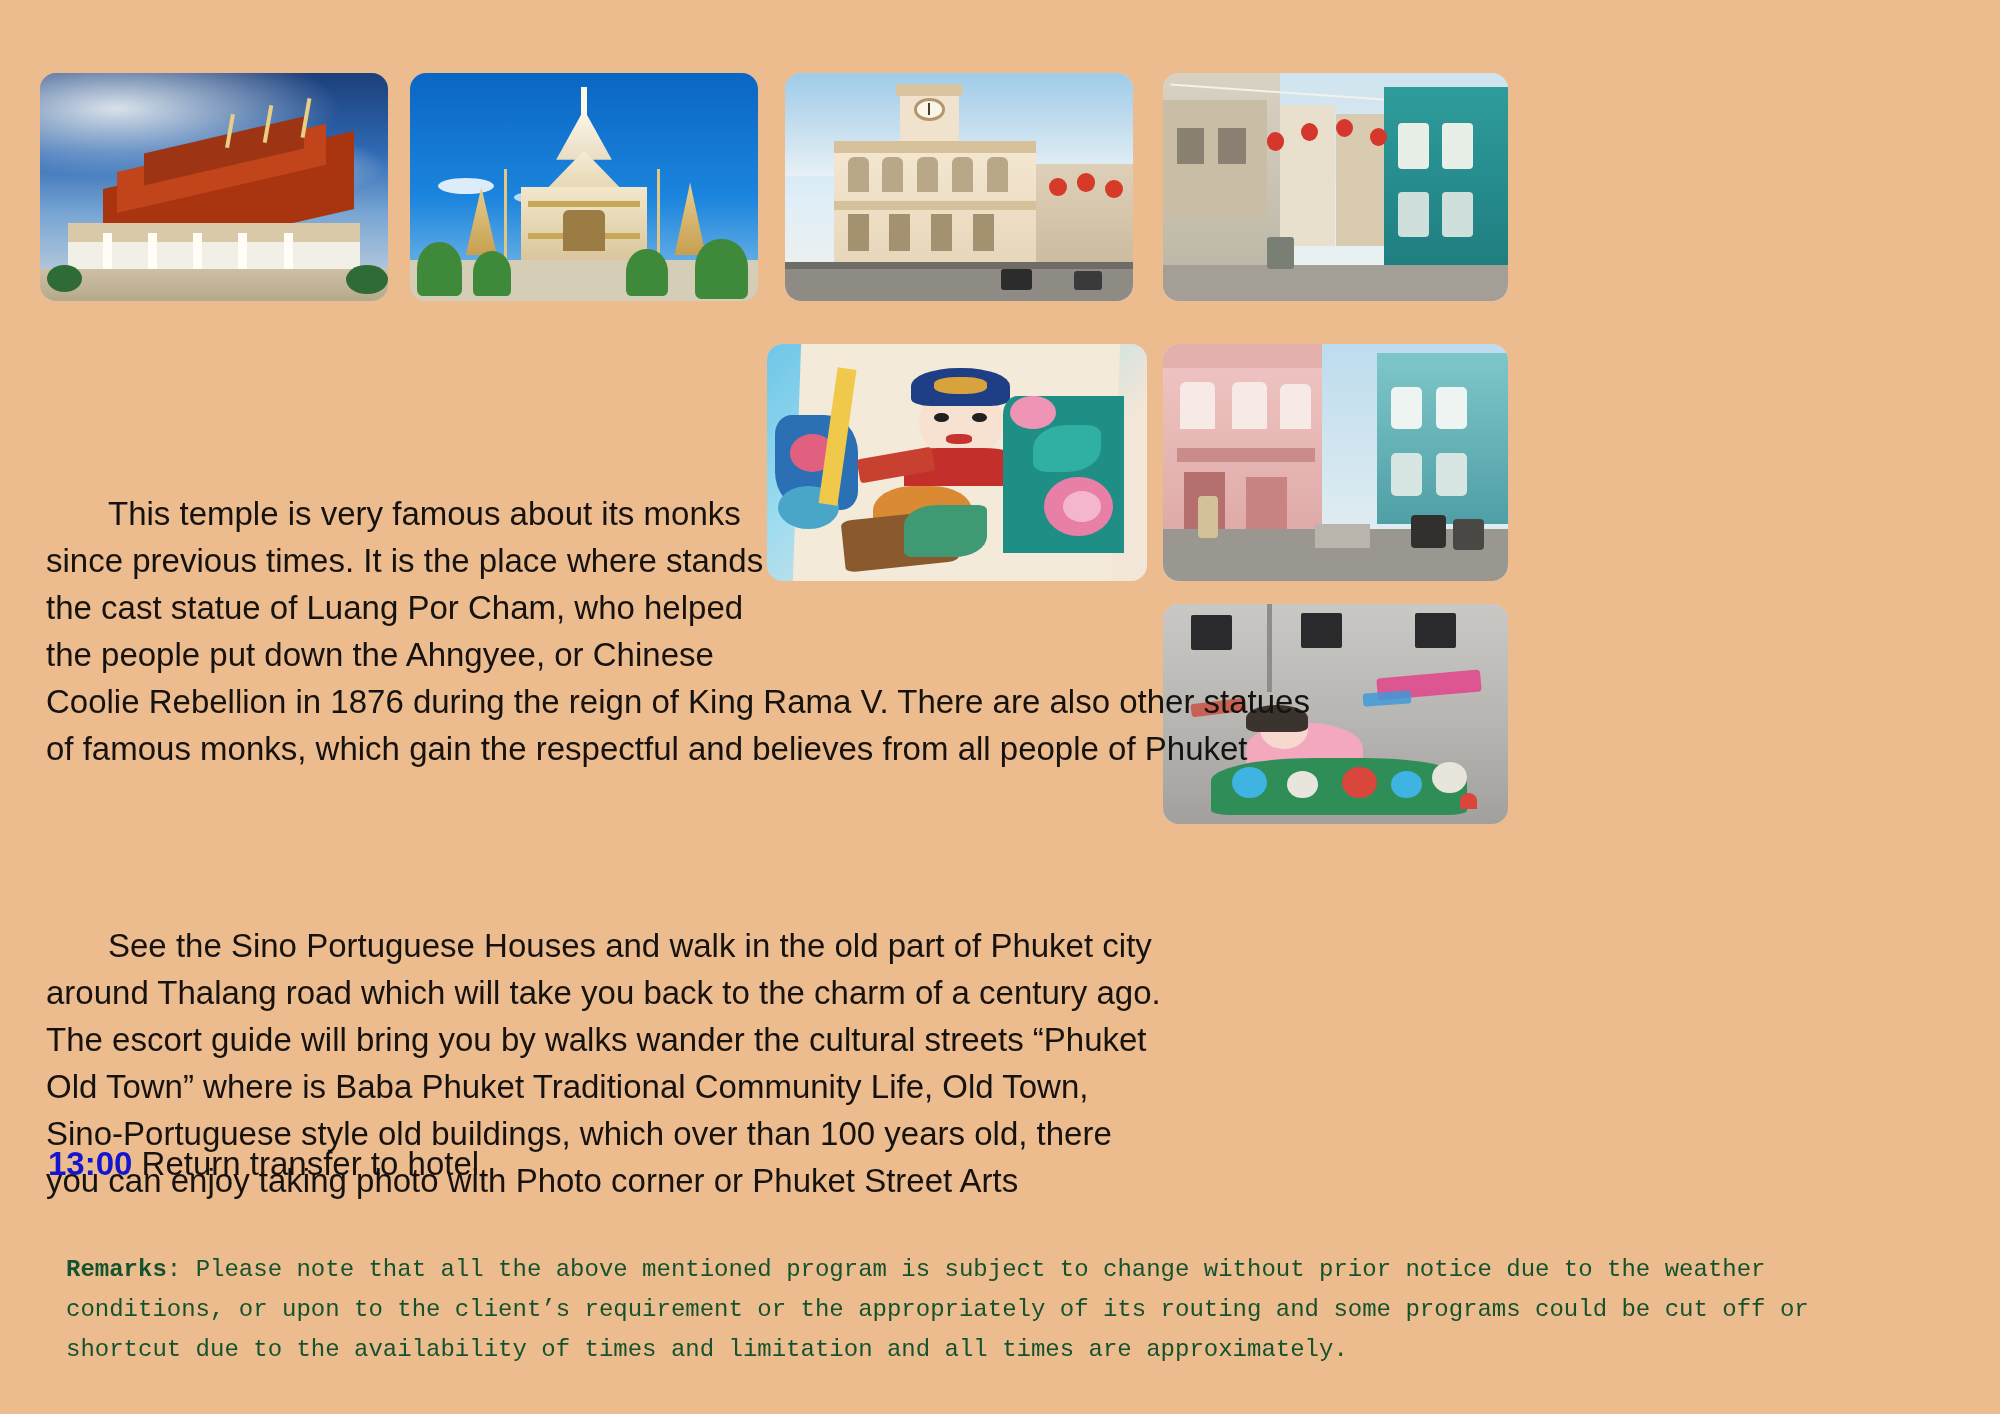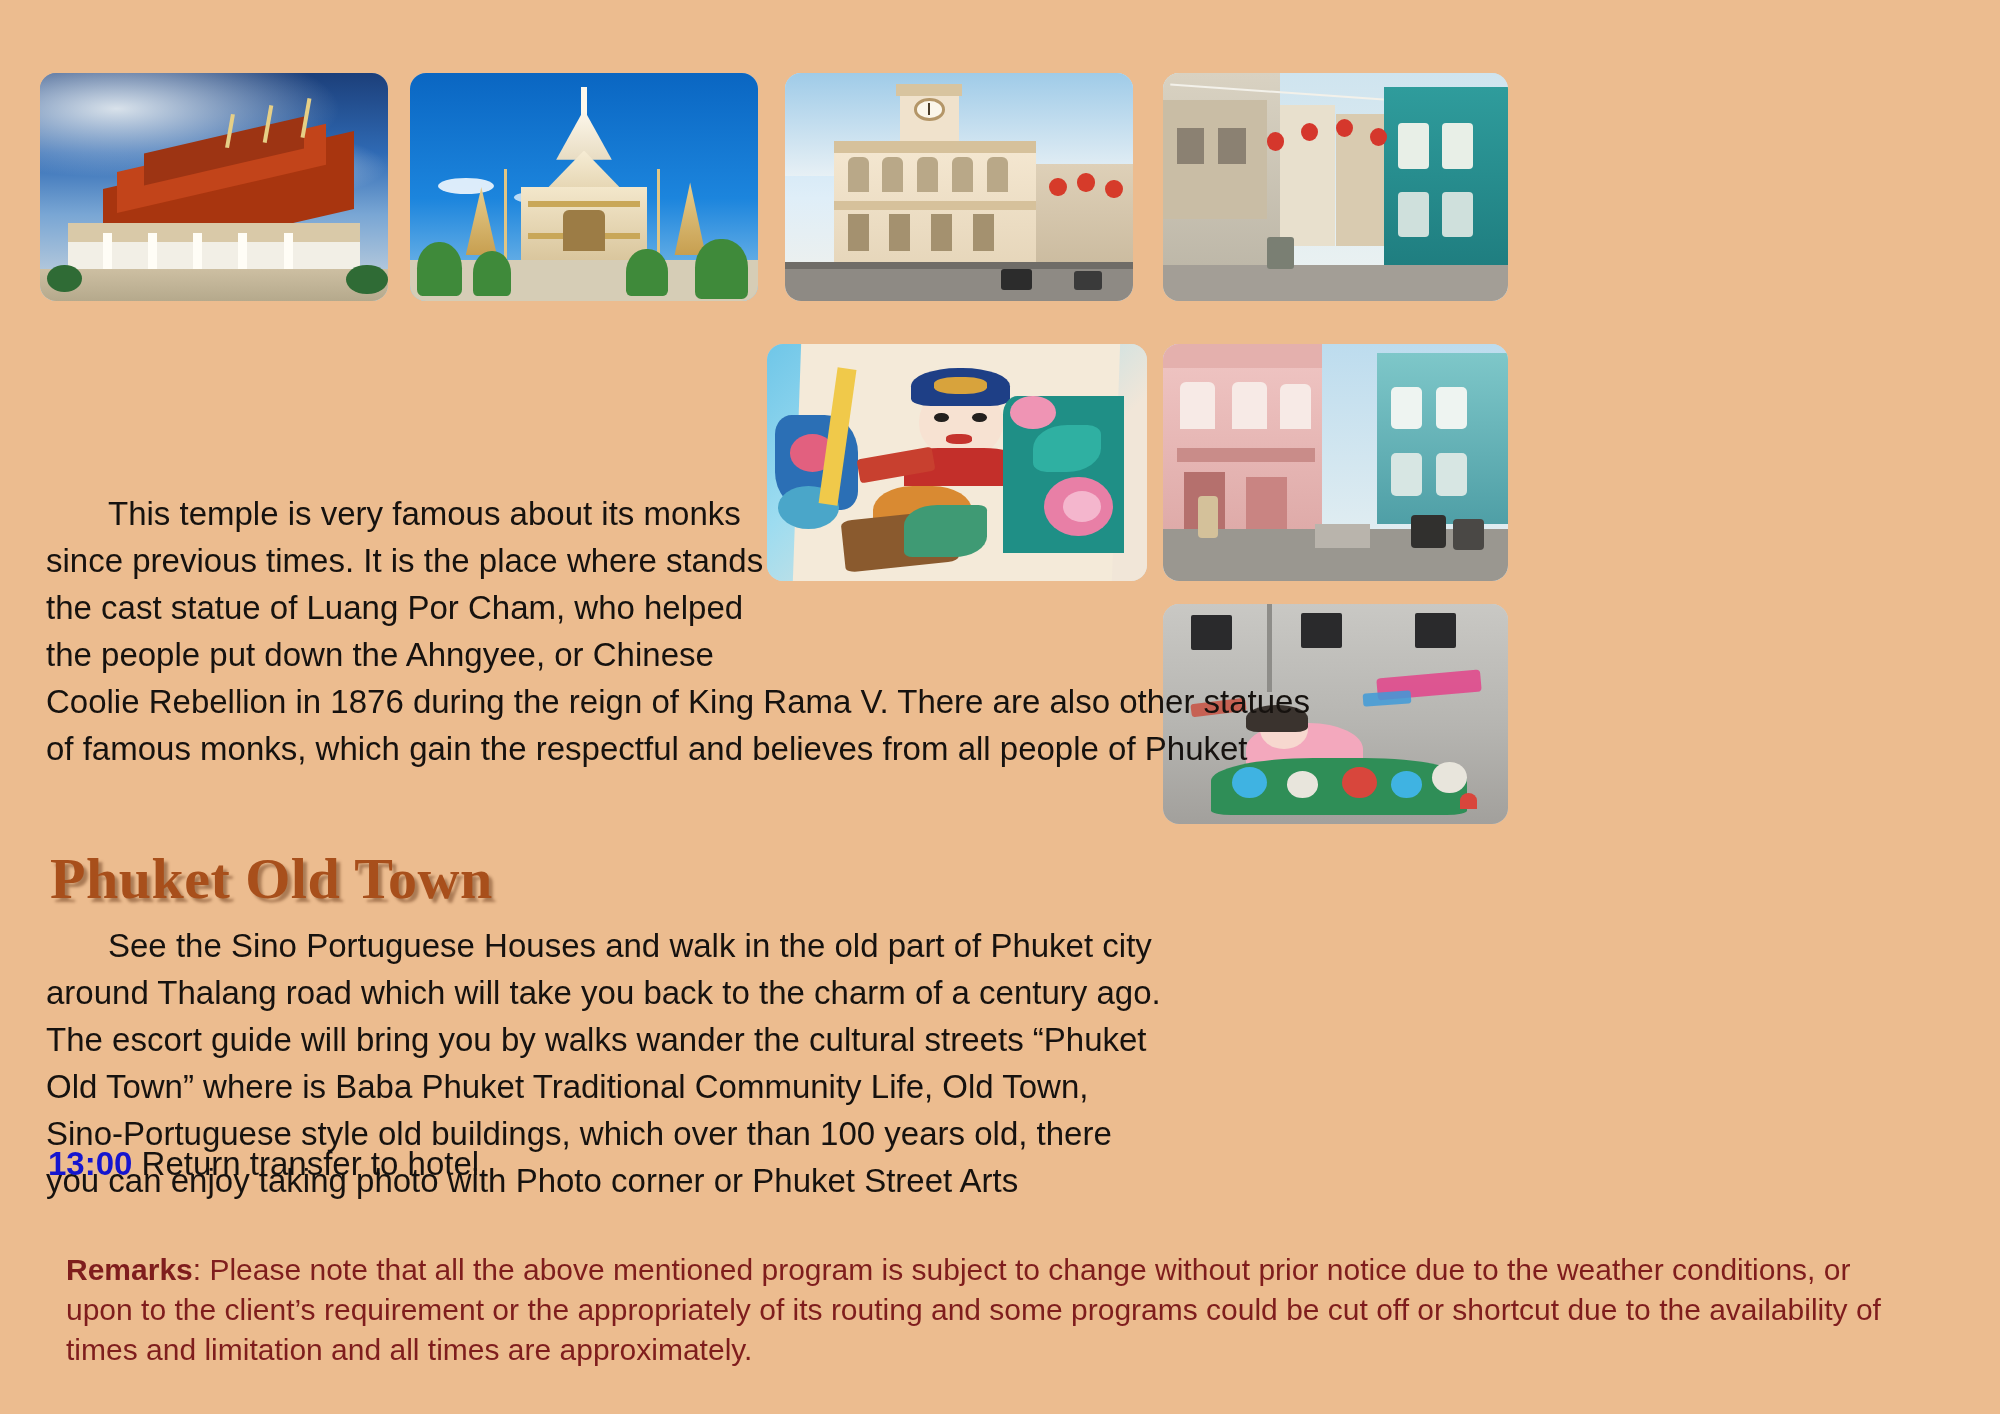--- a/index.html
+++ b/index.html
@@ -77,24 +77,24 @@
     color: #16120f;
     white-space: nowrap;
   }
   .time-badge {
     color: #1515cf;
     font-weight: 700;
   }
 
   .remarks {
     position: absolute;
-    color: #7f1d1d;
-    font-family: Liberation Sans, sans-serif;
+    color: #14532d;
+    font-family: Liberation Mono, monospace;
     font-stretch: condensed;
-    font-size: 30px;
+    font-size: 24px;
     line-height: 40px;
   }
   .remarks b { font-weight: 700; }
 
   
   .wrapbox { float: right; }
 </style>
 </head>
 <body>
 
@@ -294,21 +294,20 @@
 
     <div class="shape" style="left:86%;top:86%;width:5%;height:7%;background:#d8463c;border-radius:50% 50% 0 0;"></div>
   </div>
 
 
   <div class="bodytext" style="left:46px; top:490px; width:1290px;">
     <div class="wrapbox" style="width:540px; height:145px;"></div>
     <span class="indent"></span><span>This temple is very famous about its monks since previous times. It is the place where stands the cast statue of Luang Por Cham, who helped the people put down the Ahngyee, or Chinese Coolie Rebellion in 1876 during the reign of King Rama V. There are also other statues of famous monks, which gain the respectful and believes from all people of Phuket</span>
   </div>
 
-  <div class="heading" style="left:50px; top:845px;">Phuket Old Town</div>
 
   <div class="bodytext" style="left:46px; top:922px; width:1115px;">
     <span class="indent"></span><span>See the Sino Portuguese Houses and walk in the old part of Phuket city around Thalang road which will take you back to the charm of a century ago. The escort guide will bring you by walks wander the cultural streets “Phuket Old Town” where is Baba Phuket Traditional Community Life, Old Town, Sino-Portuguese style old buildings, which over than 100 years old, there you can enjoy taking photo with Photo corner or Phuket Street Arts</span>
   </div>
 
   <div class="timeline-row" style="left:48px; top:1142px;">
     <span class="time-badge">13:00</span><span>&nbsp;</span><span>Return transfer to hotel</span>
   </div>
 
   <div class="remarks" style="left:66px; top:1250px; width:1840px;">

